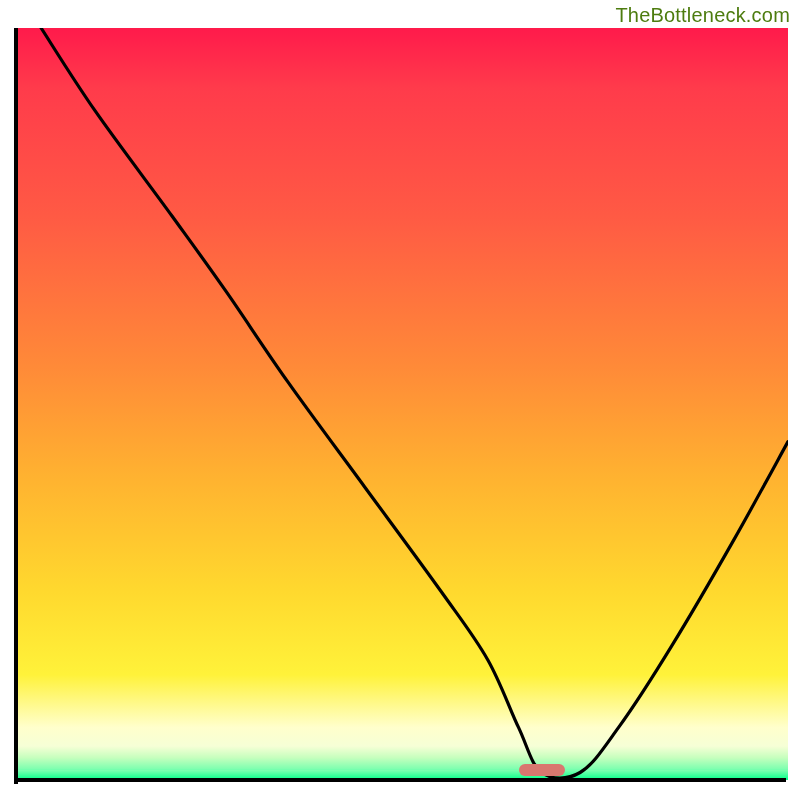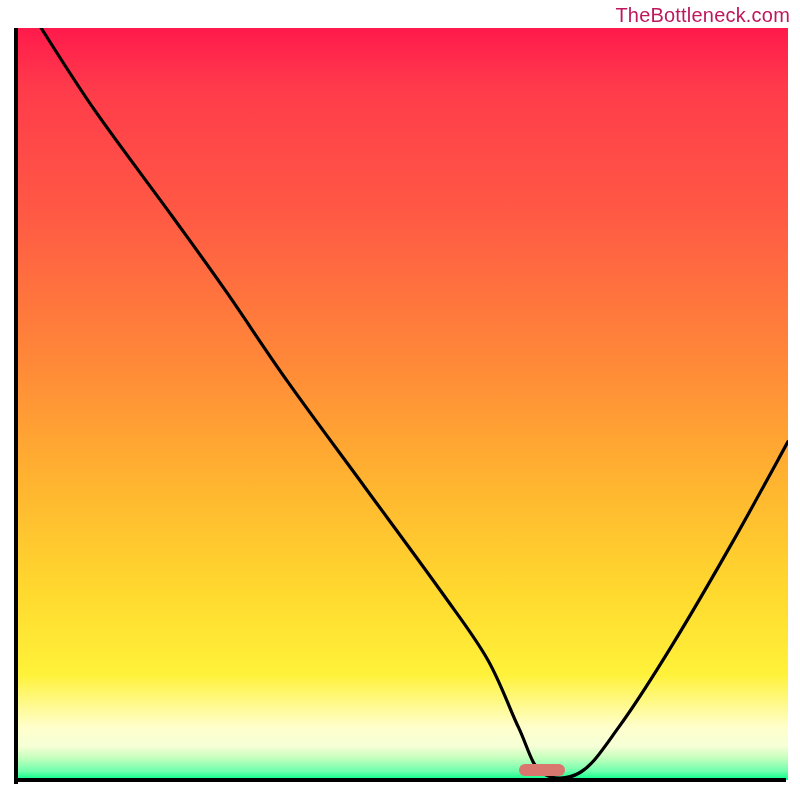--- a/index.html
+++ b/index.html
@@ -13,21 +13,21 @@
   }
   .canvas {
     position: relative;
     width: 800px;
     height: 800px;
   }
   .watermark {
     position: absolute;
     top: 4px;
     right: 10px;
-    color: #be185d;
+    color: #4d7c0f;
     font-size: 20px;
     font-weight: 500;
     letter-spacing: 0.2px;
     z-index: 20;
   }
   .plot {
     position: absolute;
     left: 18px;
     top: 28px;
     width: 770px;

